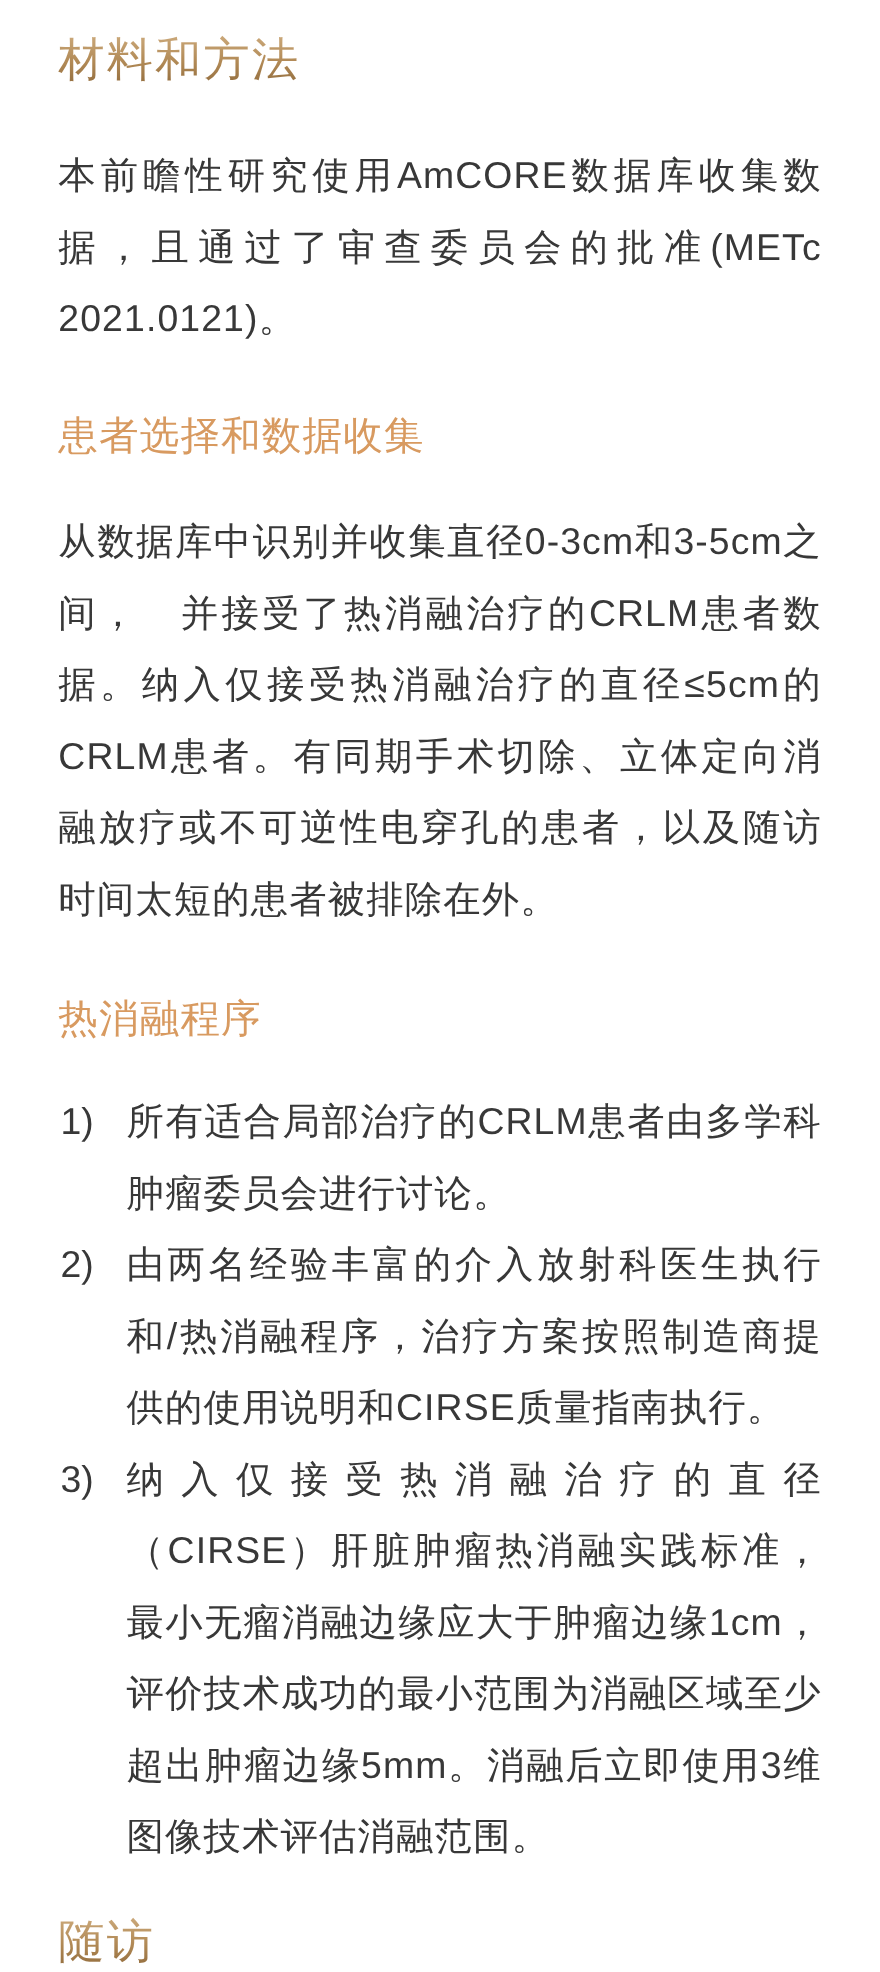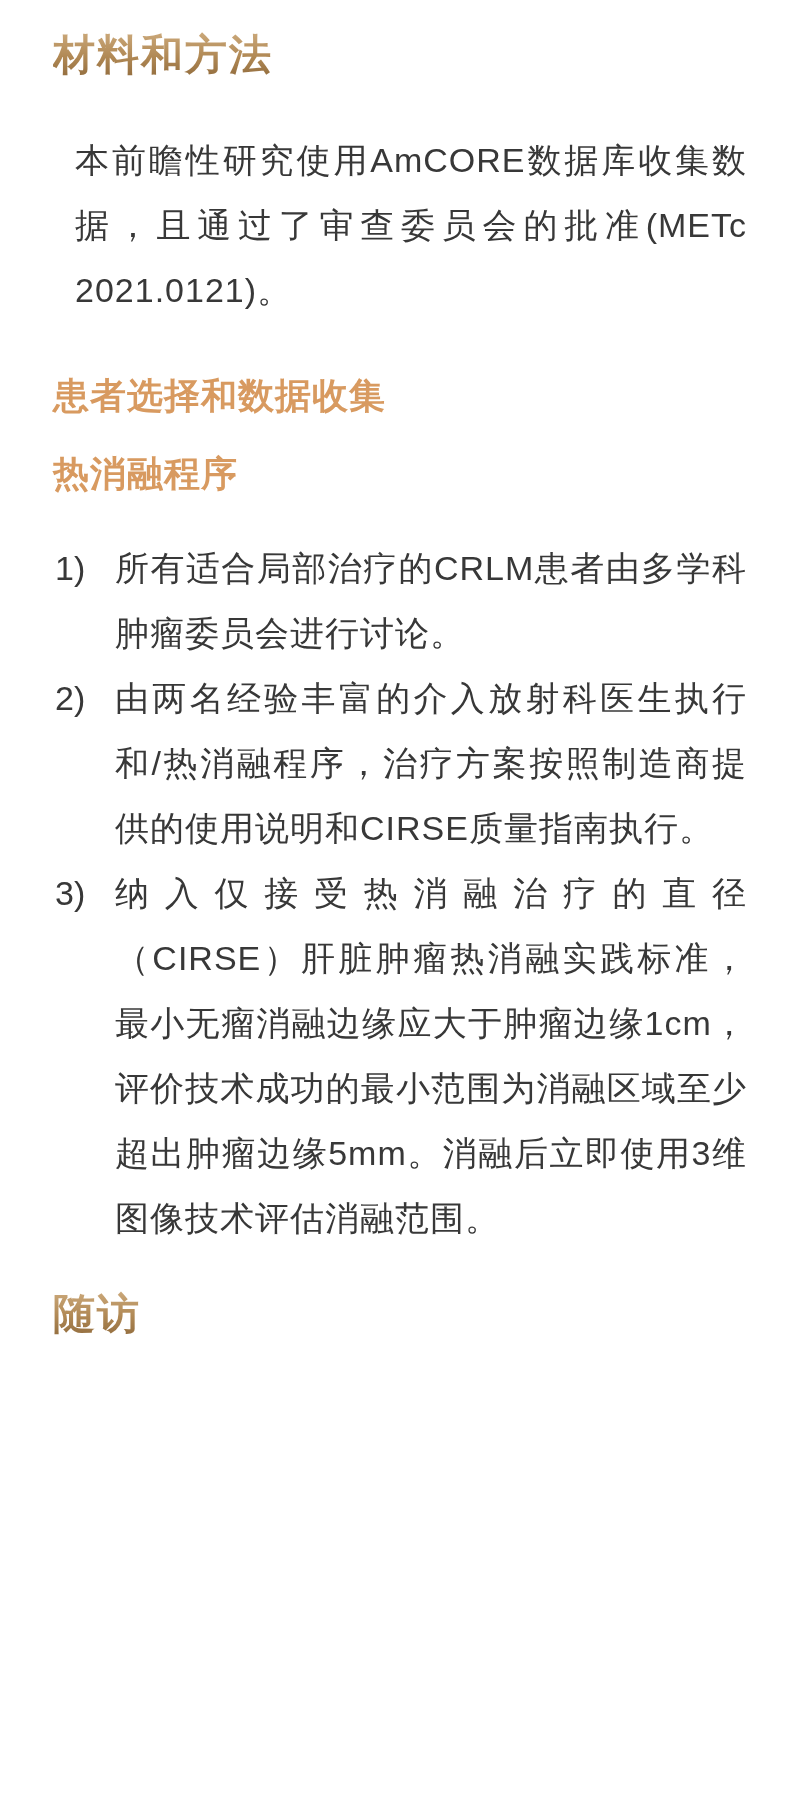--- a/index.html
+++ b/index.html
@@ -21,53 +21,53 @@
   }
   .page {
     width: 800px;
     height: 100%;
     padding: 30px 53px 0 53px;
   }
   .serif-h {
     font-family: "Liberation Serif", "DejaVu Serif", serif;
     font-size: 42px;
     line-height: 50px;
-    font-weight: 700;
+    font-weight: 400;
     letter-spacing: 2px;
     color: var(--serif-gold);
   }
   @supports ((-webkit-background-clip: text) or (background-clip: text)) {
     .serif-h {
       background: linear-gradient(180deg, var(--serif-gold-top) 0%, #b08854 55%, var(--serif-gold-bottom) 100%);
       -webkit-background-clip: text;
       background-clip: text;
       -webkit-text-fill-color: transparent;
       color: transparent;
       width: -moz-fit-content;
       width: fit-content;
     }
   }
   .sub-h {
     font-size: 36px;
     line-height: 46px;
-    font-weight: 700;
+    font-weight: 400;
     letter-spacing: 1px;
     color: var(--subheading-orange);
   }
   .body-p {
     font-size: 34px;
     line-height: 65px;
     text-align: justify;
     text-justify: inter-character;
     letter-spacing: 1px;
   }
-  .p-intro   { margin-top: 48px; margin-left: 22px; }
+  .p-intro   { margin-top: 48px; }
   .sub-h-1   { margin-top: 50px; }
   .p-select  { margin-top: 42px; }
-  .sub-h-2   { margin-top: 32px; }
+  .sub-h-2   { margin-top: 52px; }
   .proc-list { margin-top: 39px; }
   .list-item {
     position: relative;
     padding-left: 62px;
     font-size: 34px;
     line-height: 65px;
   }
   .list-marker {
     position: absolute;
     left: 2px;
@@ -87,20 +87,21 @@
 <body>
 
 <div class="page">
 
   <h1 class="serif-h">材料和方法</h1>
 
   <p class="body-p p-intro">本前瞻性研究使用AmCORE数据库收集数据，且通过了审查委员会的批准(METc 2021.0121)。</p>
 
   <h2 class="sub-h sub-h-1">患者选择和数据收集</h2>
 
+  <p class="body-p p-select">从数据库中识别并收集直径0-3cm和3-5cm之间，　并接受了热消融治疗的CRLM患者数据。纳入仅接受热消融治疗的直径≤5cm的CRLM患者。有同期手术切除、立体定向消融放疗或不可逆性电穿孔的患者，以及随访时间太短的患者被排除在外。</p>
 
   <h2 class="sub-h sub-h-2">热消融程序</h2>
 
   <div class="proc-list">
 
     <div class="list-item">
       <span class="list-marker">1)</span>
       <span class="list-text">所有适合局部治疗的CRLM患者由多学科肿瘤委员会进行讨论。</span>
     </div>
 

